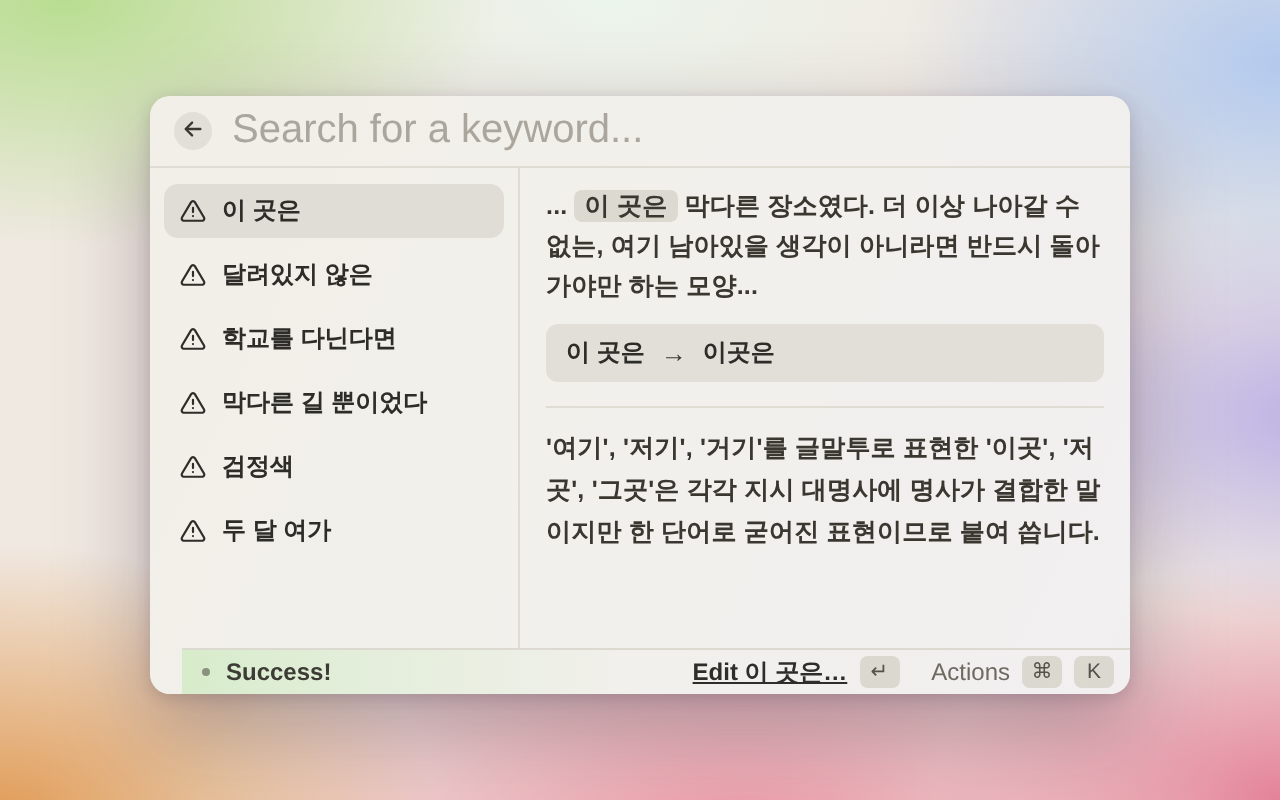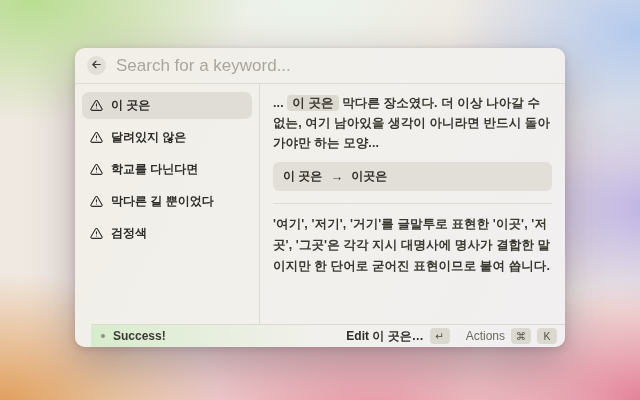--- a/index.html
+++ b/index.html
@@ -20,42 +20,42 @@
   .window {
     position:absolute; left:75px; top:48px; width:490px; height:299px;
     background:linear-gradient(115deg,#f1efe7 0%,#f2f0ec 55%,#f1eff0 100%);
     border-radius:10px;
     box-shadow:0 18px 45px rgba(60,40,60,.35), 0 2px 8px rgba(60,40,60,.18);
     display:flex; flex-direction:column; overflow:hidden;
   }
   
   .searchbar { height:36px; flex:0 0 36px; display:flex; align-items:center; padding:0 12px; border-bottom:1px solid #dfdcd4; }
   .back-btn { width:19px; height:19px; border-radius:50%; background:#e2dfd9; border:none; display:flex; align-items:center; justify-content:center; font-size:12px; color:#3a3833; cursor:pointer; margin-right:10px; }
-  .search-input { flex:1; border:none; outline:none; background:transparent; font-size:17px; color:#3a3833; font-family:inherit; }
+  .search-input { flex:1; border:none; outline:none; background:transparent; font-size:20px; color:#3a3833; font-family:inherit; }
   .search-input::placeholder { color:#aaa69d; }
   
   .body { flex:1; display:flex; min-height:0;font-weight:bold; }
   .sidebar { width:185px; flex:0 0 185px; border-right:1px solid #dfdcd4; padding:8px 7px; }
   .side-item { height:27px; margin-bottom:5px; display:flex; align-items:center; gap:8px; padding:0 8px; border-radius:7px; font-size:12px; color:#2e2c28; cursor:pointer; }
   .side-item.selected { background:#dfddd6; }
   .warn-icon { flex:0 0 13px; display:flex; }
   .content { flex:1; padding:9px 13px; font-size:12.5px; color:#39372f; }
   .preview { line-height:20px; letter-spacing:.1px; }
   .hl-chip { background:#dcd9d1; border-radius:4px; padding:1px 5px; }
   .corr-box { margin-top:9px; background:#e1dfd8; border-radius:6px; padding:6px 10px; display:flex; align-items:center; gap:8px; font-size:12px; color:#2e2c28; }
   .corr-arrow { font-size:13px; color:#3a3833; }
   .content-divider { border:none; border-top:1px solid #dfdcd4; margin:12px 0 10px 0; }
   .explanation { line-height:21px; letter-spacing:.1px; }
   
   .footer { flex:0 0 23px; border-top:1px solid #dcd9d1; display:flex; align-items:center; padding:0 8px 0 0; font-size:12px;
     background:linear-gradient(to right,#d7eccb 0%,#e3eeda 18%,rgba(240,238,232,0) 48%);margin-left:16px; }
   .status { display:flex; align-items:center; gap:8px; padding-left:10px; font-weight:bold; color:#3d3b35; }
   .status-dot { width:4px; height:4px; border-radius:50%; background:#8b9180; }
   .footer-right { margin-left:auto; display:flex; align-items:center; }
-  .primary-action { font-weight:bold; color:#2f2d29; cursor:pointer; }
+  .primary-action { font-weight:bold; color:#2f2d29; cursor:pointer;text-decoration:underline; }
   .key-chip { background:#dbd8d0; border-radius:4px; min-width:20px; height:16px; padding:0 4px; display:inline-flex; align-items:center; justify-content:center; font-size:10.5px; color:#55524a; margin-left:6px; cursor:pointer; }
   .actions-label { color:#6d6a61; margin-left:16px; cursor:pointer; }
 </style>
 </head>
 <body>
 
 <div class="window">
 
   <div class="searchbar">
     <button class="back-btn">
@@ -119,20 +119,30 @@
     <span class="warn-icon">
       <svg width="13" height="13" viewBox="0 0 24 24" fill="none" stroke="#2e2c28" stroke-width="2" stroke-linecap="round" stroke-linejoin="round">
         <path d="M10.29 3.86 1.82 18a2 2 0 0 0 1.71 3h16.94a2 2 0 0 0 1.71-3L13.71 3.86a2 2 0 0 0-3.42 0z"></path>
         <line x1="12" y1="9" x2="12" y2="13"></line>
         <line x1="12" y1="16.6" x2="12" y2="16.7"></line>
       </svg>
     </span>
     <span>검정색</span>
   </div>
 
+  <div class="side-item">
+    <span class="warn-icon">
+      <svg width="13" height="13" viewBox="0 0 24 24" fill="none" stroke="#2e2c28" stroke-width="2" stroke-linecap="round" stroke-linejoin="round">
+        <path d="M10.29 3.86 1.82 18a2 2 0 0 0 1.71 3h16.94a2 2 0 0 0 1.71-3L13.71 3.86a2 2 0 0 0-3.42 0z"></path>
+        <line x1="12" y1="9" x2="12" y2="13"></line>
+        <line x1="12" y1="16.6" x2="12" y2="16.7"></line>
+      </svg>
+    </span>
+    <span>두 달 여가</span>
+  </div>
 </div>
 
     <div class="content">
       <div class="preview"><span>... </span><span class="hl-chip">이 곳은</span><span> 막다른 장소였다. 더 이상 나아갈 수 없는, 여기 남아있을 생각이 아니라면 반드시 돌아가야만 하는 모양...</span></div>
 
       <div class="corr-box">
         <span>이 곳은</span>
         <span class="corr-arrow">→</span>
         <span>이곳은</span>
       </div>

